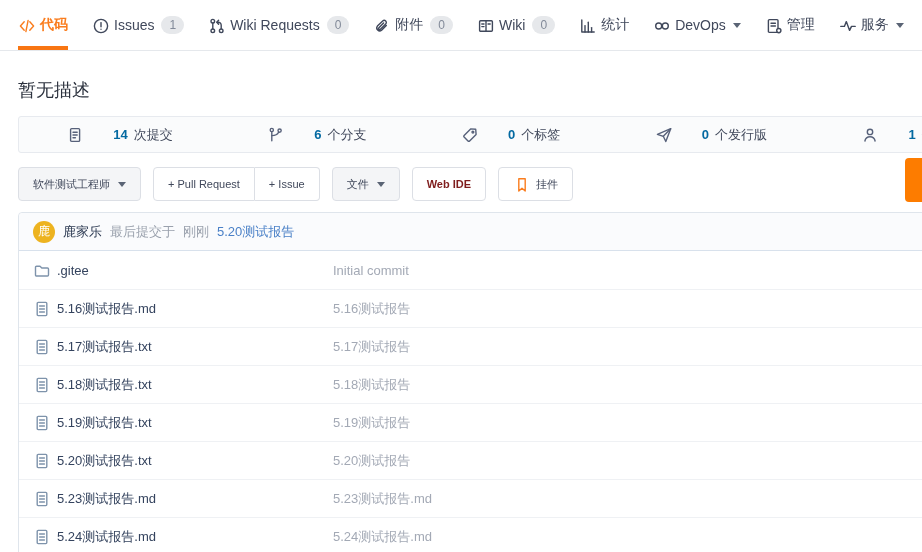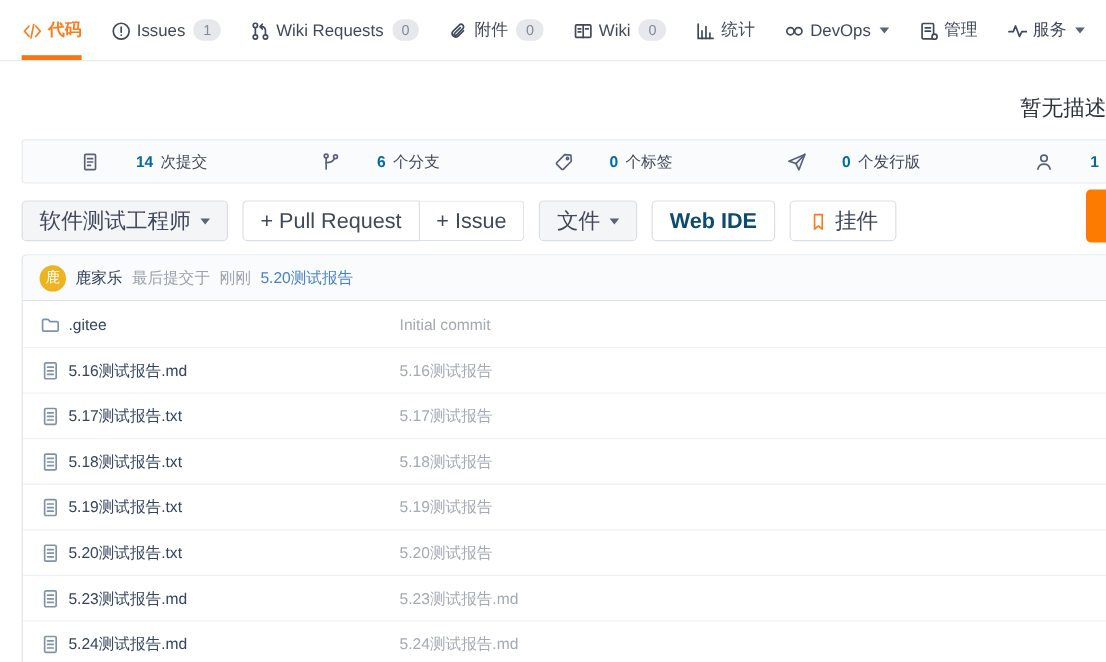--- a/index.html
+++ b/index.html
@@ -1,21 +1,20 @@
 <!DOCTYPE html>
 <html><head>
 <meta charset="utf-8">
 <style>
   * { margin:0; padding:0; box-sizing:border-box; }
   body { background:#fff; }
   .screen {
     position:relative; width:922px; height:552px; overflow:hidden;
     background:#fff; font-family:"Liberation Sans","DejaVu Sans",sans-serif;
     color:#40485b;
-    text-align:right;
   }
   
   .nav {
     display:flex; align-items:stretch; gap:24px;
     height:51px; padding-left:18px; width:1080px;
     border-bottom:1px solid #e5e8ec; font-size:14px;
   }
   .tab {
     display:flex; align-items:center; gap:5px; cursor:pointer;
     border-bottom:4px solid transparent; padding-top:4px; white-space:nowrap;
@@ -41,29 +40,29 @@
     background:#fafbfc; border:1px solid #e7eaef; border-radius:3px;
     font-size:13px;
   }
   .stat { display:flex; align-items:center; gap:6px; cursor:pointer; color:#40485b; }
   .stat b { color:#0369a1;margin-left:24px; }
   .stat svg { color:#57617a; }
   
   .toolbar { display:flex; align-items:center; gap:12px; margin:13px 0 0 18px; height:36px; }
   .btn {
     display:inline-flex; align-items:center; gap:6px; height:34px;
-    padding:0 14px; font-size:18px; color:#40485b; background:#fff;
+    padding:0 14px; font-size:11px; color:#40485b; background:#fff;
     border:1px solid #dcdfe5; border-radius:4px; cursor:pointer; white-space:nowrap;
   }
   .btn.gray { background:#f4f5f7; }
   .btn-group { display:inline-flex; }
   .btn-group .btn { border-radius:0; }
   .btn-group .btn:first-child { border-radius:4px 0 0 4px; }
   .btn-group .btn:last-child { border-radius:0 4px 4px 0; border-left:none; }
-  .btn.bold { font-weight:bold; color:#0c4a6e; }
+  .btn.bold { font-weight:bold; color:#7f1d1d; }
   .clone-btn {
     position:absolute; top:158px; left:905px; width:92px; height:44px;
     background:#fd7c00; border-radius:4px; cursor:pointer;
   }
   
   .panel {
     margin:10px 0 0 18px; width:1004px;
     border:1px solid #dfe5ec; border-radius:4px 4px 0 0; background:#fff;
   }
   .commit-bar {

